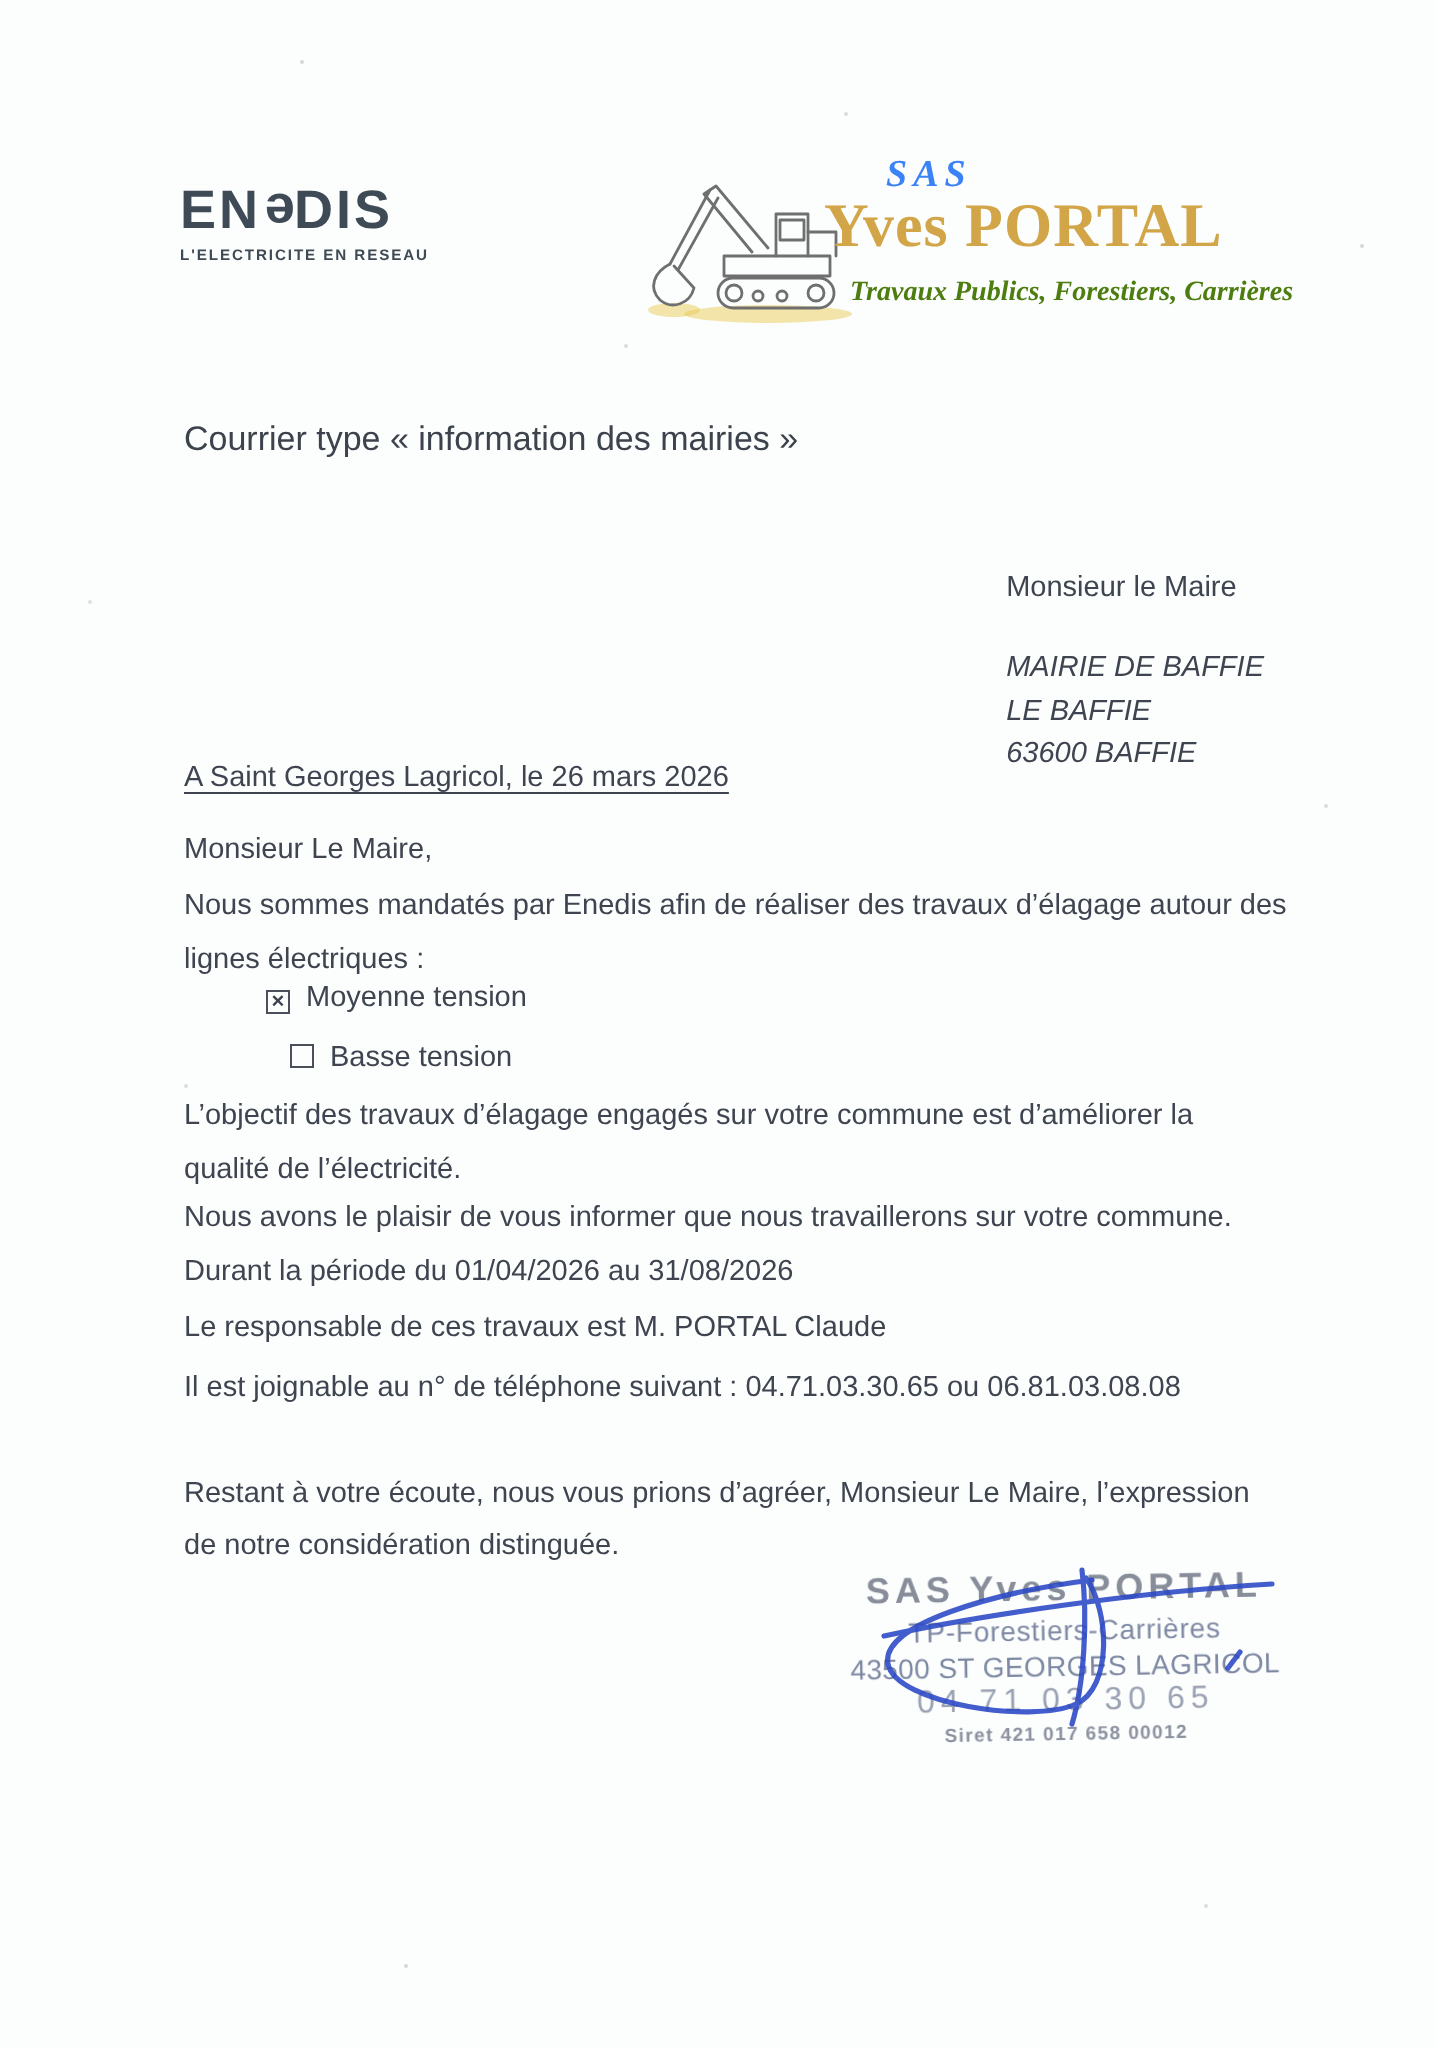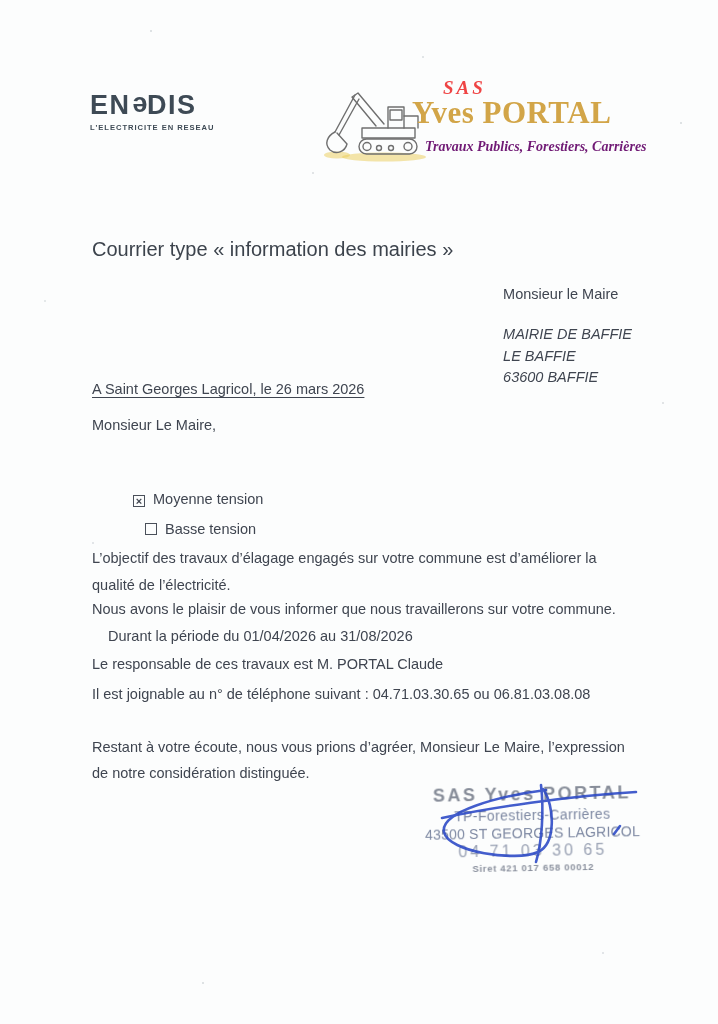--- a/index.html
+++ b/index.html
@@ -21,42 +21,42 @@
   .flip-e { display:inline-block; transform:rotate(180deg); }
   .enedis-tag { font-size:7.6px; font-weight:700; letter-spacing:0.95px; color:#3e4a55; margin-top:4px; }
 
   
   .excavator { position:absolute; left:322px; top:80px; }
   .portal-sas { position:absolute; left:443px; top:77px; font-family:"Liberation Serif", serif;
     font-style:italic; font-weight:700; font-size:19px; letter-spacing:3px; }
   .portal-name { position:absolute; left:412px; top:95px; font-family:"Liberation Serif", serif;
     font-weight:700; font-size:31px; letter-spacing:0.5px; }
   .portal-tag { position:absolute; left:425px; top:139px; font-family:"Liberation Serif", serif;
-    font-style:italic; font-weight:600; font-size:14px; color:#701a75; }
+    font-style:italic; font-weight:600; font-size:14px; color:#4d7c0f; }
 
-  .title { position:absolute; left:92px; top:238px; font-size:20px; color:#3c434c; }
+  .title { position:absolute; left:92px; top:210px; font-size:17px; color:#3c434c; }
 
   .recipient { position:absolute; right:86px; top:286px; text-align:left; font-size:14.5px; }
   .recipient-sal { margin-bottom:22px; }
   .recipient-line { line-height:21.5px;font-style:italic; }
 
   .dateline { position:absolute; left:92px; top:381px; font-size:14.5px;
     text-decoration:underline; text-underline-offset:3px; }
 
   .para { position:absolute; font-size:14.5px; line-height:27px; }
   .greeting { left:92px; top:412px; }
   .p1 { left:92px; top:440px; width:552px; }
   .cbline1 { left:133px; top:486px; }
   .cbline2 { left:133px; top:516px;padding-left:12px; }
   .cb-box { display:inline-block; width:12px; height:12px; border:1.4px solid #4a505a;
     text-align:center; line-height:10px; font-size:11px; font-weight:700;
     vertical-align:-1px; margin-right:8px; color:#3f4550; }
   .p2 { left:92px; top:545px; width:524px; }
   .p3 { left:92px; top:596px; }
-  .p4 { left:108px; top:623px;text-align:right; }
+  .p4 { left:92px; top:623px;text-align:right; }
   .p5 { left:92px; top:651px; }
   .p6 { left:92px; top:681px; }
   .closing { left:92px; top:734px; width:550px; line-height:26px; }
 
   
   .stamp { position:absolute; left:425px; top:784px; width:215px; text-align:center;
     transform:rotate(-1deg); filter:blur(0.25px); }
   .s1 { font-size:18px; font-weight:700; letter-spacing:2.5px; color:#878d99; }
   .s2 { font-size:14px; color:#7d88a2; letter-spacing:0.4px; margin-top:2px; }
   .s3 { font-size:14px; color:#7d88a2; letter-spacing:0.2px; margin-top:2px; }
@@ -91,36 +91,37 @@
         <rect x="68" y="30" width="12" height="10"></rect>
         <path d="M82 36 L96 36 L96 48"></path>
         <path d="M62 44 L36 13 L30 17 L54 46"></path>
         <path d="M33 15 L13 52"></path>
         <path d="M37 19 L17 55"></path>
         <path d="M13 52 C 5 56 2 64 8 70 C 14 75 23 72 25 64 L 15 53"></path>
       </g>
     </svg>
   </div>
 
-  <div class="portal-sas" style="color:#ef4444;">SAS</div>
+  <div class="portal-sas" style="color:#3b82f6;">SAS</div>
   <div class="portal-name" style="color:#d2a548;">Yves PORTAL</div>
   <div class="portal-tag">Travaux Publics, Forestiers, Carrières</div>
 
   <div class="title">Courrier type « information des mairies »</div>
 
   <div class="recipient">
     <div class="recipient-sal">Monsieur le Maire</div>
     <div class="recipient-line">MAIRIE DE BAFFIE</div>
     <div class="recipient-line">LE BAFFIE</div>
     <div class="recipient-line">63600 BAFFIE</div>
   </div>
 
   <div class="dateline">A Saint Georges Lagricol, le 26 mars 2026</div>
 
   <div class="para greeting">Monsieur Le Maire,</div>
+  <div class="para p1">Nous sommes mandatés par Enedis afin de réaliser des travaux d’élagage autour des lignes électriques :</div>
 
   <div class="para cbline1">
     <span class="cb-box">×</span><span>Moyenne tension</span>
   </div>
   <div class="para cbline2">
     <span class="cb-box"></span><span>Basse tension</span>
   </div>
 
   <div class="para p2">L’objectif des travaux d’élagage engagés sur votre commune est d’améliorer la qualité de l’électricité.</div>
   <div class="para p3">Nous avons le plaisir de vous informer que nous travaillerons sur votre commune.</div>

